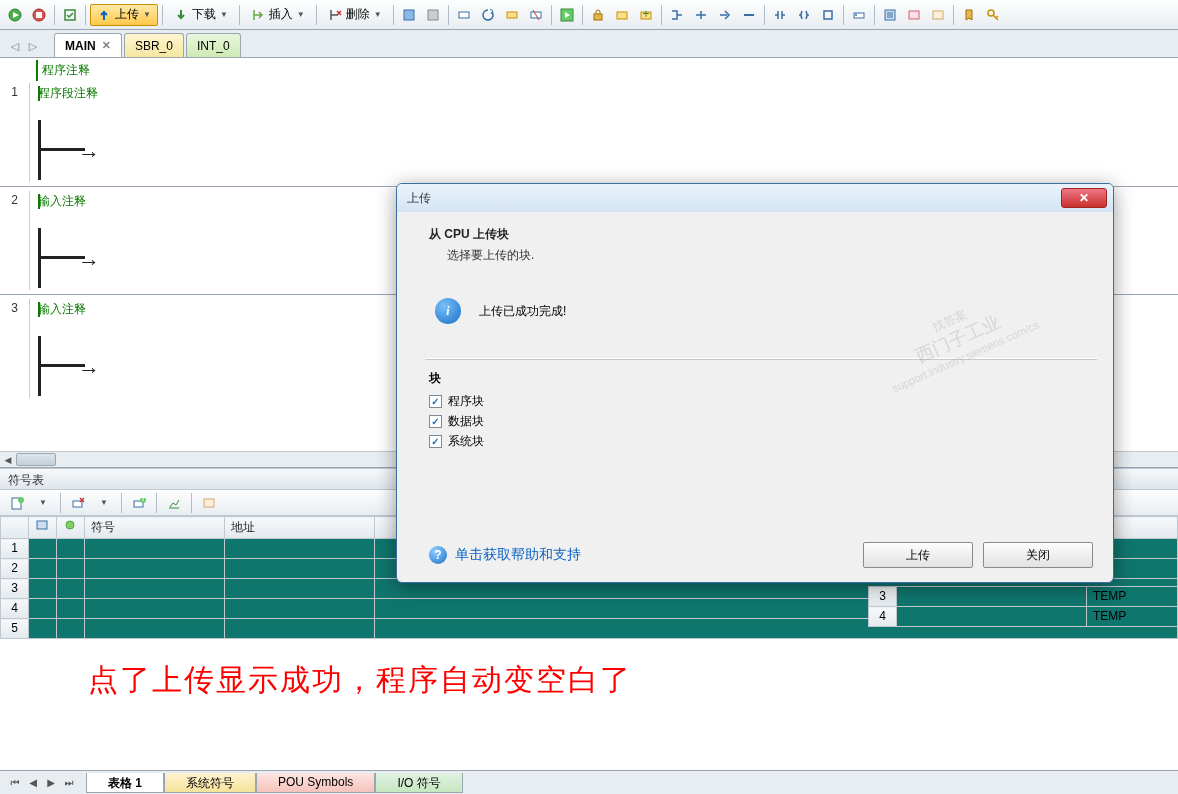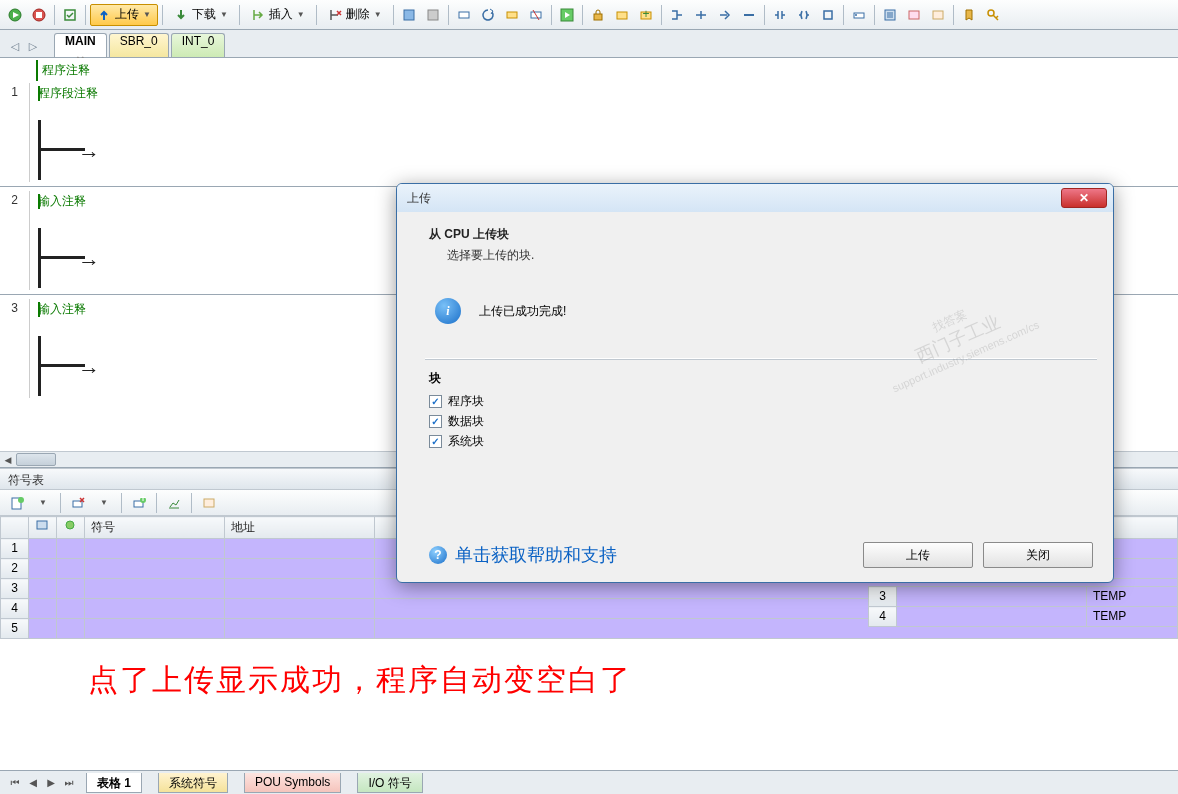--- a/index.html
+++ b/index.html
@@ -5,21 +5,21 @@
 *{box-sizing:border-box;margin:0;padding:0;font-family:"Microsoft YaHei",SimSun,Arial,sans-serif;font-size:12px;}
 body{width:1178px;height:794px;background:#fff;position:relative;overflow:hidden;}
 .toolbar{height:30px;background:linear-gradient(#fdfefe,#e8edf1);border-bottom:1px solid #9aa7b3;display:flex;align-items:center;padding:0 4px;gap:2px;}
 .tb-btn{width:22px;height:22px;display:flex;align-items:center;justify-content:center;border:1px solid transparent;border-radius:2px;cursor:pointer;}
 .tb-sep{width:1px;height:20px;background:#b0bcc7;margin:0 2px;}
 .tb-label-btn{height:22px;display:flex;align-items:center;padding:0 6px;border:1px solid transparent;border-radius:2px;cursor:pointer;gap:4px;}
 .tb-upload{background:linear-gradient(#ffe9a8,#ffc94a);border:1px solid #c88f00;}
 .tb-dd{font-size:8px;color:#555;}
 .tabs-row{height:28px;background:#e8edf1;display:flex;align-items:flex-end;padding-left:6px;border-bottom:1px solid #9aa7b3;}
 .nav-arrow{width:18px;height:22px;display:flex;align-items:center;justify-content:center;color:#6a7a8a;cursor:pointer;font-size:11px;}
-.tab{height:24px;border:1px solid #9aa7b3;border-bottom:none;border-radius:3px 3px 0 0;padding:0 10px;display:flex;align-items:center;gap:6px;margin-right:2px;cursor:pointer;flex-direction:column;}
+.tab{height:24px;border:1px solid #9aa7b3;border-bottom:none;border-radius:3px 3px 0 0;padding:0 10px;display:flex;align-items:center;gap:6px;margin-right:2px;cursor:pointer;}
 .tab-main{background:#fff;font-weight:bold;}
 .tab-main .x{color:#888;font-size:11px;}
 .tab-sbr{background:linear-gradient(#fff6d0,#f5e7a0);}
 .tab-int{background:linear-gradient(#e8f7db,#cdeab4);}
 .ladder-area{height:410px;overflow:hidden;background:#fff;position:relative;border-bottom:1px solid #9aa7b3;}
 .ladder-scroll{position:absolute;bottom:0;left:0;right:0;height:16px;background:#e8edf1;border-top:1px solid #c0c8d0;}
 .ladder-scroll .thumb{position:absolute;left:16px;width:40px;top:1px;bottom:1px;background:linear-gradient(#dde5ec,#c5d0da);border:1px solid #9aa7b3;border-radius:2px;}
 .ladder-scroll .arr{position:absolute;width:16px;top:0;bottom:0;background:#e8edf1;display:flex;align-items:center;justify-content:center;font-size:9px;color:#555;}
 .prog-comment{color:#0a7a00;padding:4px 8px 4px 42px;position:relative;}
 .prog-comment::before{content:"";position:absolute;left:36px;top:2px;bottom:2px;width:2px;background:#0a7a00;}
@@ -30,29 +30,29 @@
 .net-comment::before{content:"";position:absolute;left:0;top:1px;bottom:1px;width:2px;background:#0a7a00;}
 .rung{margin-top:18px;height:60px;position:relative;}
 .rung-rail{position:absolute;left:0;top:0;bottom:0;width:3px;background:#222;}
 .rung-line{position:absolute;left:3px;top:28px;width:44px;height:3px;background:#222;}
 .rung-arrow{position:absolute;left:40px;top:18px;font-size:22px;color:#222;font-weight:bold;}
 .net-sep{height:1px;background:#9aa7b3;margin:4px 0;}
 .panel-title{height:22px;background:linear-gradient(#f7f9fb,#dfe6ec);border-top:1px solid #c0c8d0;border-bottom:1px solid #c0c8d0;padding:3px 8px;color:#333;}
 .panel-tb{height:26px;background:linear-gradient(#fdfefe,#e8edf1);border-bottom:1px solid #c0c8d0;display:flex;align-items:center;padding:0 6px;gap:4px;}
 .grid{display:table;width:100%;border-collapse:collapse;}
 .grid-row{display:table-row;}
-.grid-cell{display:table-cell;border:1px solid #c0c8d0;height:20px;padding:2px 6px;background:#c4b5fd;}
+.grid-cell{display:table-cell;border:1px solid #c0c8d0;height:20px;padding:2px 6px;background:#0f766e;}
 .grid-head{background:linear-gradient(#f7f9fb,#e3e9ee);color:#222;}
 .grid-num{width:28px;text-align:center;background:linear-gradient(#f7f9fb,#e3e9ee);}
 .grid-ico{width:28px;}
 .right-grid{position:absolute;right:0;top:586px;width:310px;}
 .annotation{position:absolute;left:88px;top:660px;font-size:30px;color:#ff0000;font-family:SimSun,serif;letter-spacing:2px;}
 .bottom-tabs{position:absolute;bottom:0;left:0;right:0;height:24px;background:#e8edf1;border-top:1px solid #9aa7b3;display:flex;align-items:center;padding-left:6px;}
 .bt-nav{width:18px;height:18px;display:flex;align-items:center;justify-content:center;color:#555;cursor:pointer;font-size:10px;}
-.bt-tab{height:20px;border:1px solid #9aa7b3;border-top:none;padding:2px 10px;margin-right:16px;cursor:pointer;}
+.bt-tab{height:20px;border:1px solid #9aa7b3;border-top:none;padding:2px 21px;margin-right:0;cursor:pointer;}
 .bt-active{background:#fff;font-weight:bold;}
 .bt-sys{background:linear-gradient(#fff3d0,#f5e29a);}
 .bt-pou{background:linear-gradient(#fde4e0,#f5c4bc);}
 .bt-io{background:linear-gradient(#e0f2e0,#c5e6c0);}
 
 .dialog{position:absolute;left:396px;top:183px;width:718px;height:400px;background:#f0f0f0;border:1px solid #3a6ea5;border-radius:6px;box-shadow:0 4px 20px rgba(0,0,0,0.4);}
 .dlg-title{height:28px;background:linear-gradient(#eaf3fb,#d4e5f5);border-radius:5px 5px 0 0;display:flex;align-items:center;padding:0 6px 0 10px;color:#333;}
 .dlg-close{margin-left:auto;width:46px;height:20px;background:linear-gradient(#e78,#c9302c);border:1px solid #a02622;border-radius:3px;display:flex;align-items:center;justify-content:center;color:#fff;cursor:pointer;font-weight:bold;}
 .dlg-body{padding:14px 20px;position:relative;height:calc(100% - 28px);margin-left:12px;}
 .dlg-h{font-weight:bold;color:#222;}
@@ -60,21 +60,21 @@
 .dlg-info-row{display:flex;align-items:center;gap:18px;margin-top:34px;margin-left:6px;}
 .info-ico{width:26px;height:26px;border-radius:50%;background:radial-gradient(circle at 35% 30%,#79c0f7,#1a6fc9);display:flex;align-items:center;justify-content:center;color:#fff;font-weight:bold;font-style:italic;font-family:Georgia,serif;}
 .dlg-sep{height:2px;background:#c0c8d0;border-top:1px solid #fff;margin:34px -4px 10px;}
 .dlg-cols{display:flex;}
 .dlg-col{flex:1;}
 .dlg-col-h{font-weight:bold;margin-bottom:6px;}
 .chk-row{display:flex;align-items:center;gap:6px;margin:3px 0;}
 .chk{width:13px;height:13px;border:1px solid #7a8a99;background:#fff;display:flex;align-items:center;justify-content:center;font-size:10px;color:#1a6fc9;font-weight:bold;}
 .dlg-footer{position:absolute;bottom:14px;left:20px;right:20px;display:flex;align-items:center;}
 .help-ico{width:18px;height:18px;border-radius:50%;background:radial-gradient(circle at 35% 30%,#8fd0ff,#1a6fc9);color:#fff;display:flex;align-items:center;justify-content:center;font-weight:bold;margin-right:8px;}
-.help-link{color:#0b62c4;font-size:18px;cursor:pointer;}
+.help-link{color:#0b62c4;font-size:14px;cursor:pointer;}
 .dlg-btn{width:110px;height:26px;background:linear-gradient(#fdfdfd,#e2e2e2);border:1px solid #8a8a8a;border-radius:2px;margin-left:10px;cursor:pointer;display:flex;align-items:center;justify-content:center;}
 .watermark{position:absolute;right:76px;top:100px;transform:rotate(-24deg);color:rgba(120,120,120,0.22);font-size:22px;line-height:1.3;text-align:center;pointer-events:none;font-family:SimSun;}
 svg{display:block;}
 </style>
 </head>
 <body>
 
 <div class="toolbar">
   <div class="tb-btn">
       <svg width="14" height="14">

